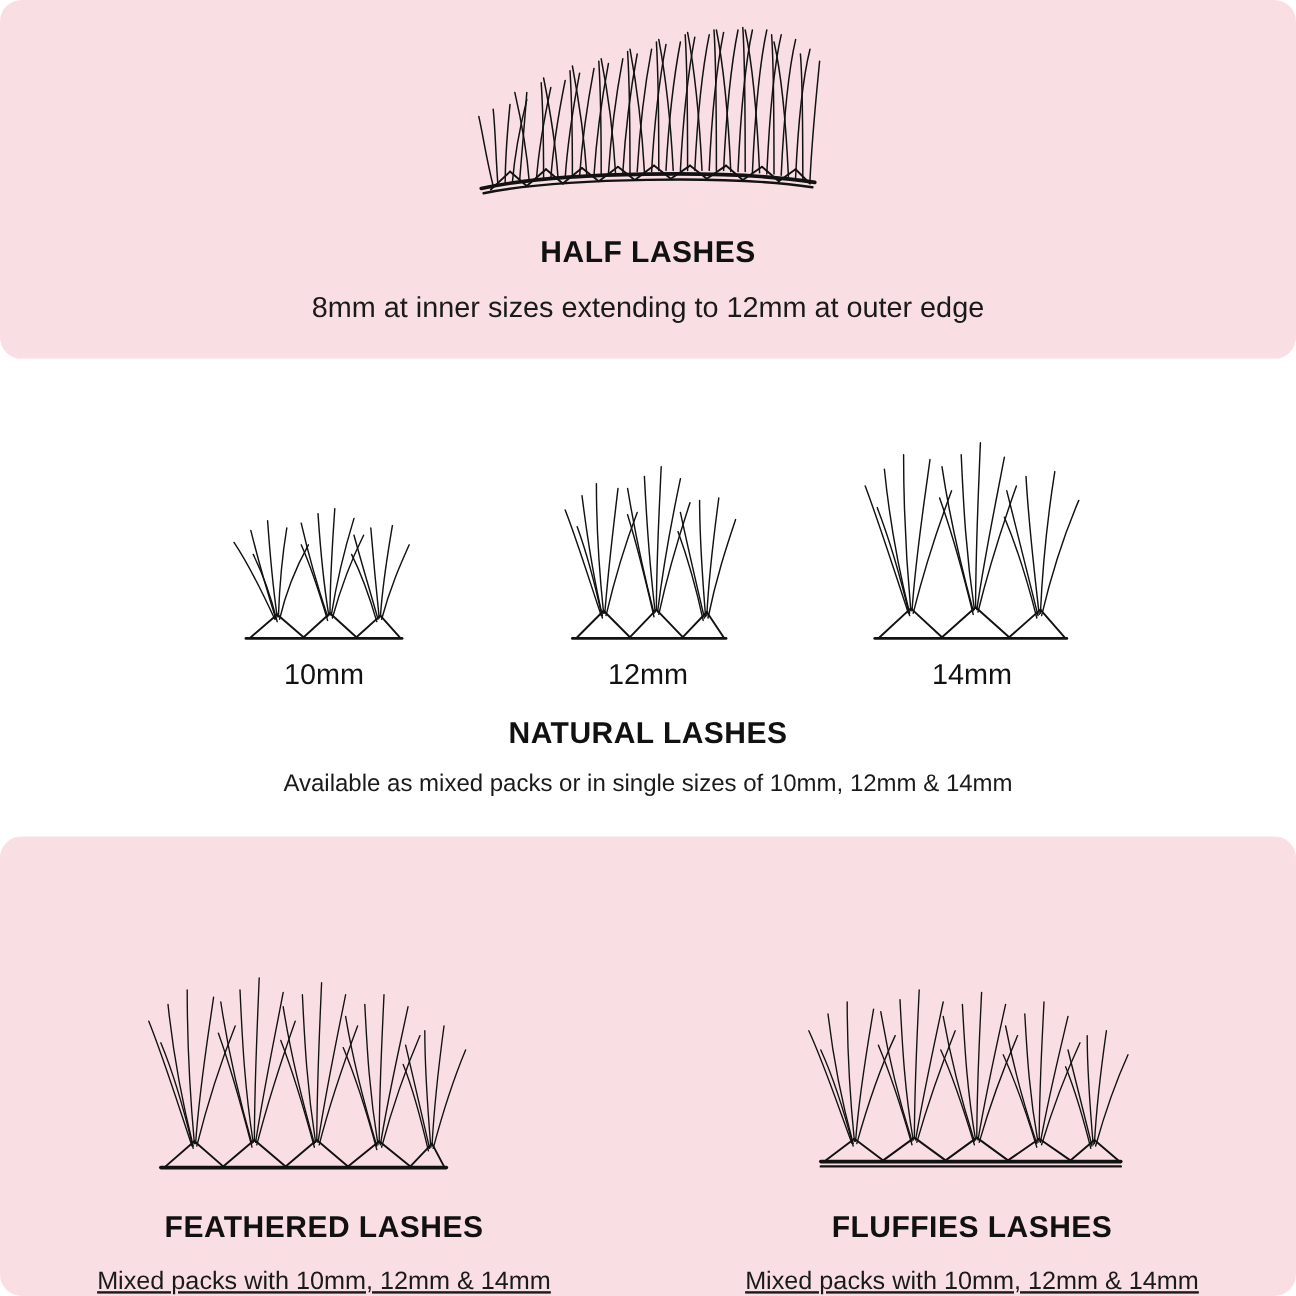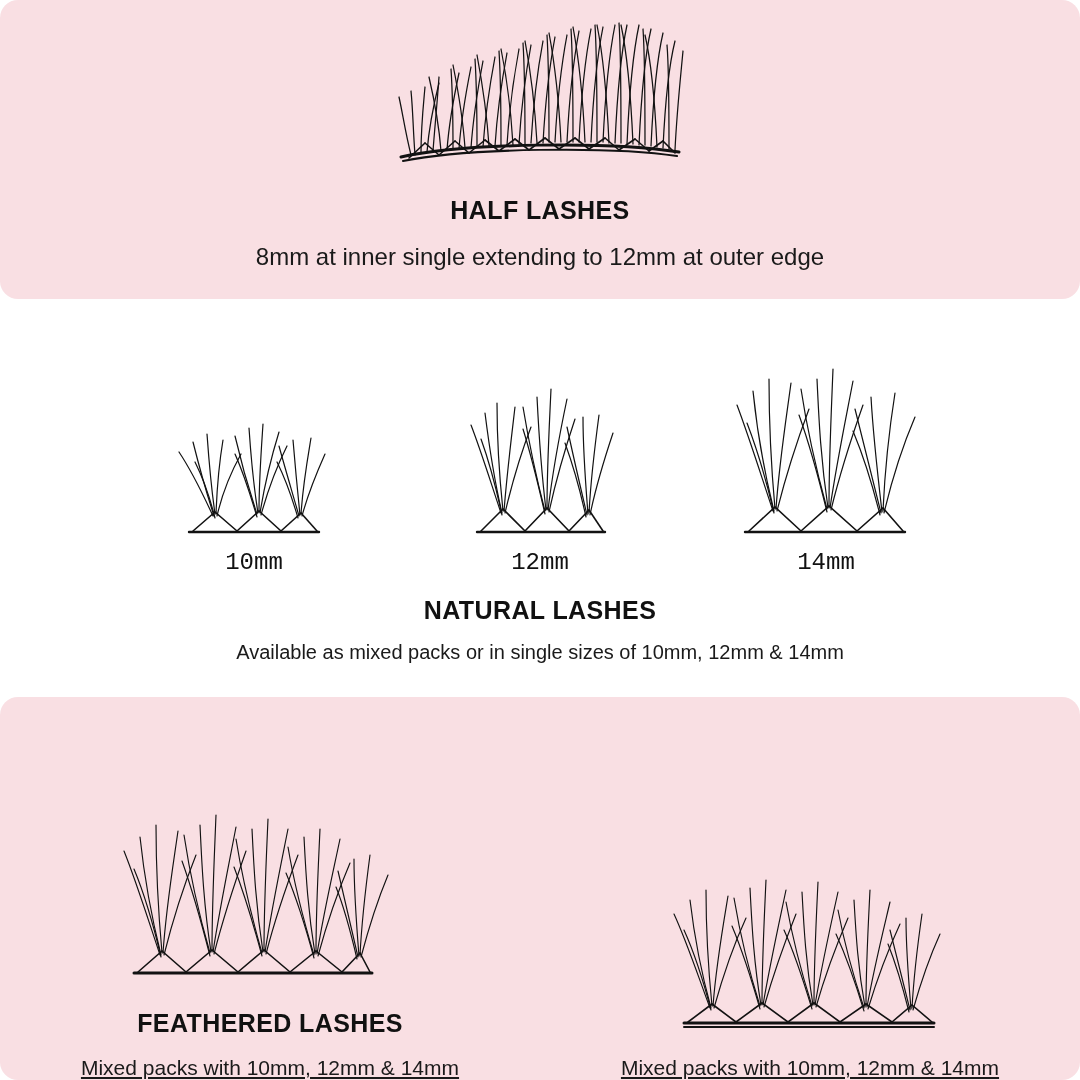--- a/index.html
+++ b/index.html
@@ -54,22 +54,21 @@
   .half-title { font-size: 25px; margin-top: 30px; }
   .half-sub   { font-size: 24px; margin-top: 18px; }
 
   
   .natural-row {
     margin-top: 12px;
     width: 100%;
     display: flex;
     justify-content: center;
     align-items: flex-end;
-    gap: 46px;
-    font-family: Liberation Mono, monospace;
+    gap: 30px;
   }
   .lash-item {
     display: flex;
     flex-direction: column;
     align-items: center;
     width: 240px;
   }
   .lash-art {
     height: 230px;
     display: flex;
@@ -189,21 +188,21 @@
             <path d="M262 136 C260 92 256 50 250 24"></path>
             <path d="M268 137 C270 94 274 54 280 30"></path>
             <path d="M274 138 C274 96 274 58 272 34"></path>
             <path d="M280 139 C282 98 286 62 288 40"></path>
           </g>
         </g>
       </svg>
     </div>
 
     <div class="title half-title">HALF LASHES</div>
-    <div class="subtitle half-sub">8mm at inner single extending to 12mm at outer edge</div>
+    <div class="subtitle half-sub">8mm at inner sizes extending to 12mm at outer edge</div>
   </div>
 
   <div class="section section-natural">
 
     <div class="natural-row">
 
       <div class="lash-item">
         <div class="lash-art">
           <svg width="170" height="175" viewBox="0 0 170 175">
             <g stroke="#121212" fill="none" stroke-linecap="round">
@@ -426,19 +425,20 @@
                 <path d="M204 193 C194 160 186 138 176 116"></path>
                 <path d="M250 192 C242 160 236 136 230 112"></path>
                 <path d="M251 191 C248 156 246 128 246 100"></path>
                 <path d="M252 190 C254 154 258 124 262 96"></path>
                 <path d="M253 192 C262 160 270 138 280 116"></path>
                 <path d="M249 194 C242 166 236 146 228 126"></path>
               </g>
             </g>
           </svg>
         </div>
+        <div class="title bottom-title">FLUFFIES LASHES</div>
         <div class="subtitle bottom-sub">Mixed packs with 10mm, 12mm &amp; 14mm</div>
       </div>
 
     </div>
   </div>
 
 </div>
 
 </body></html>

